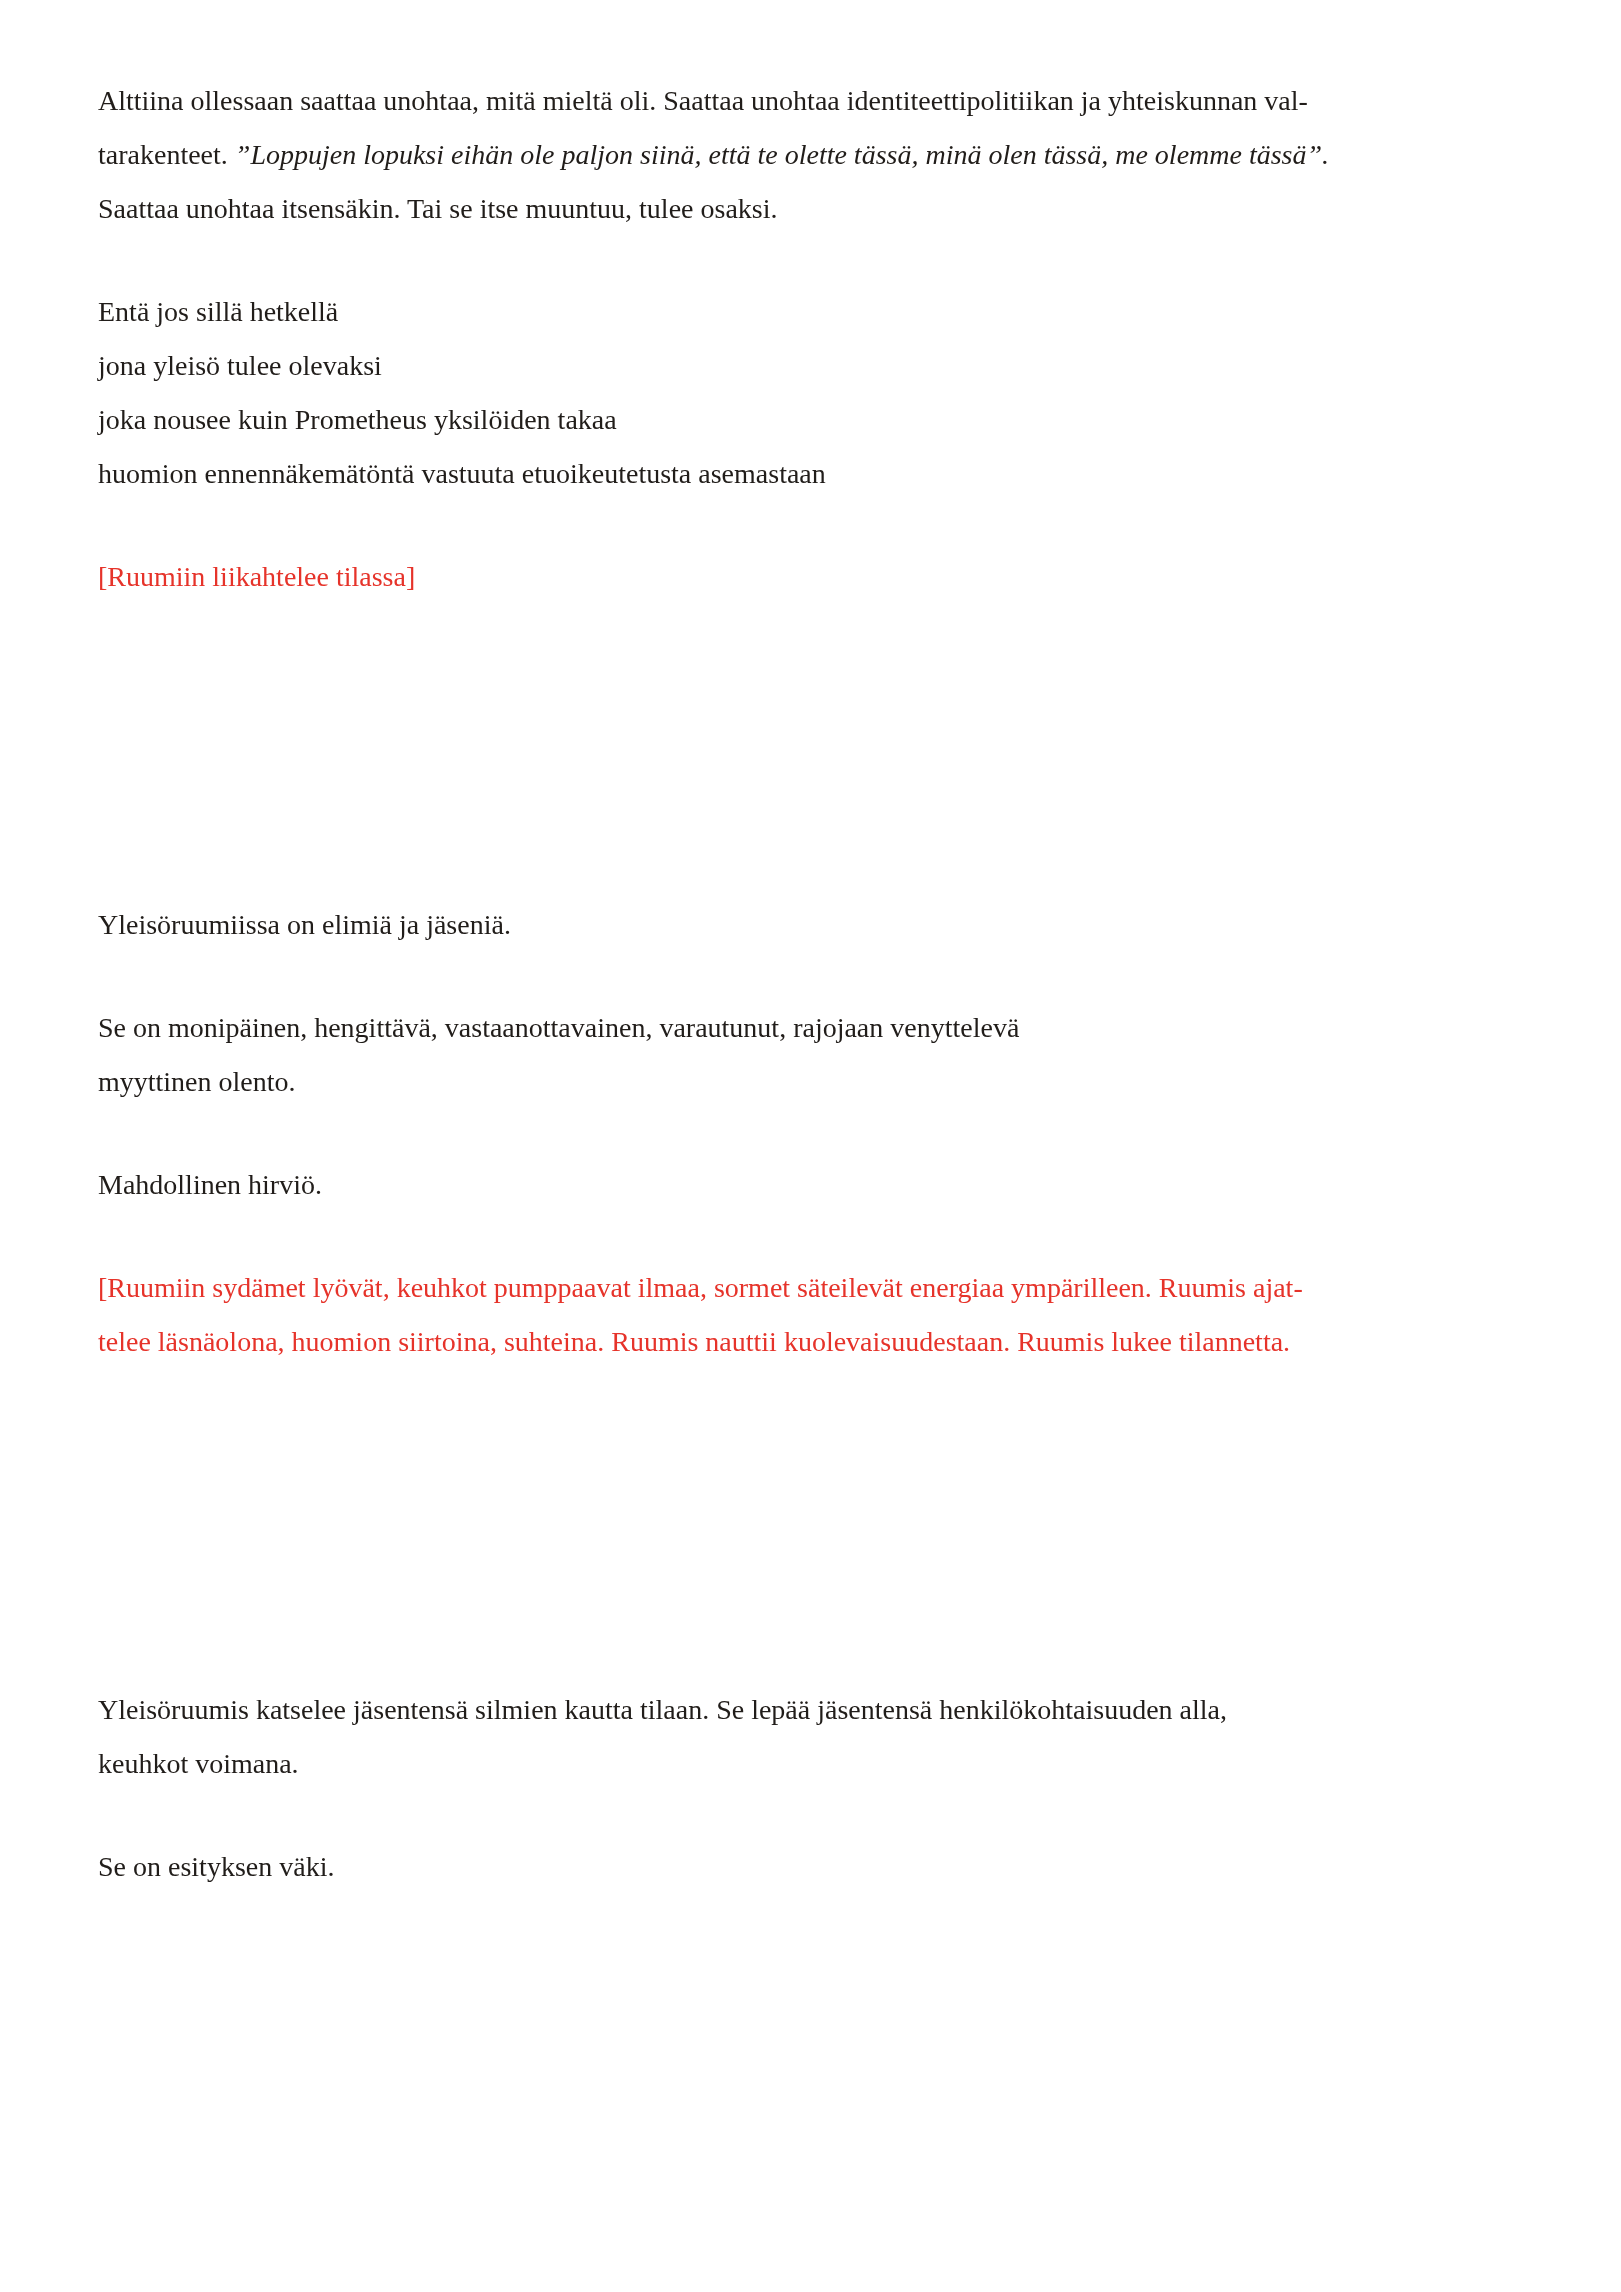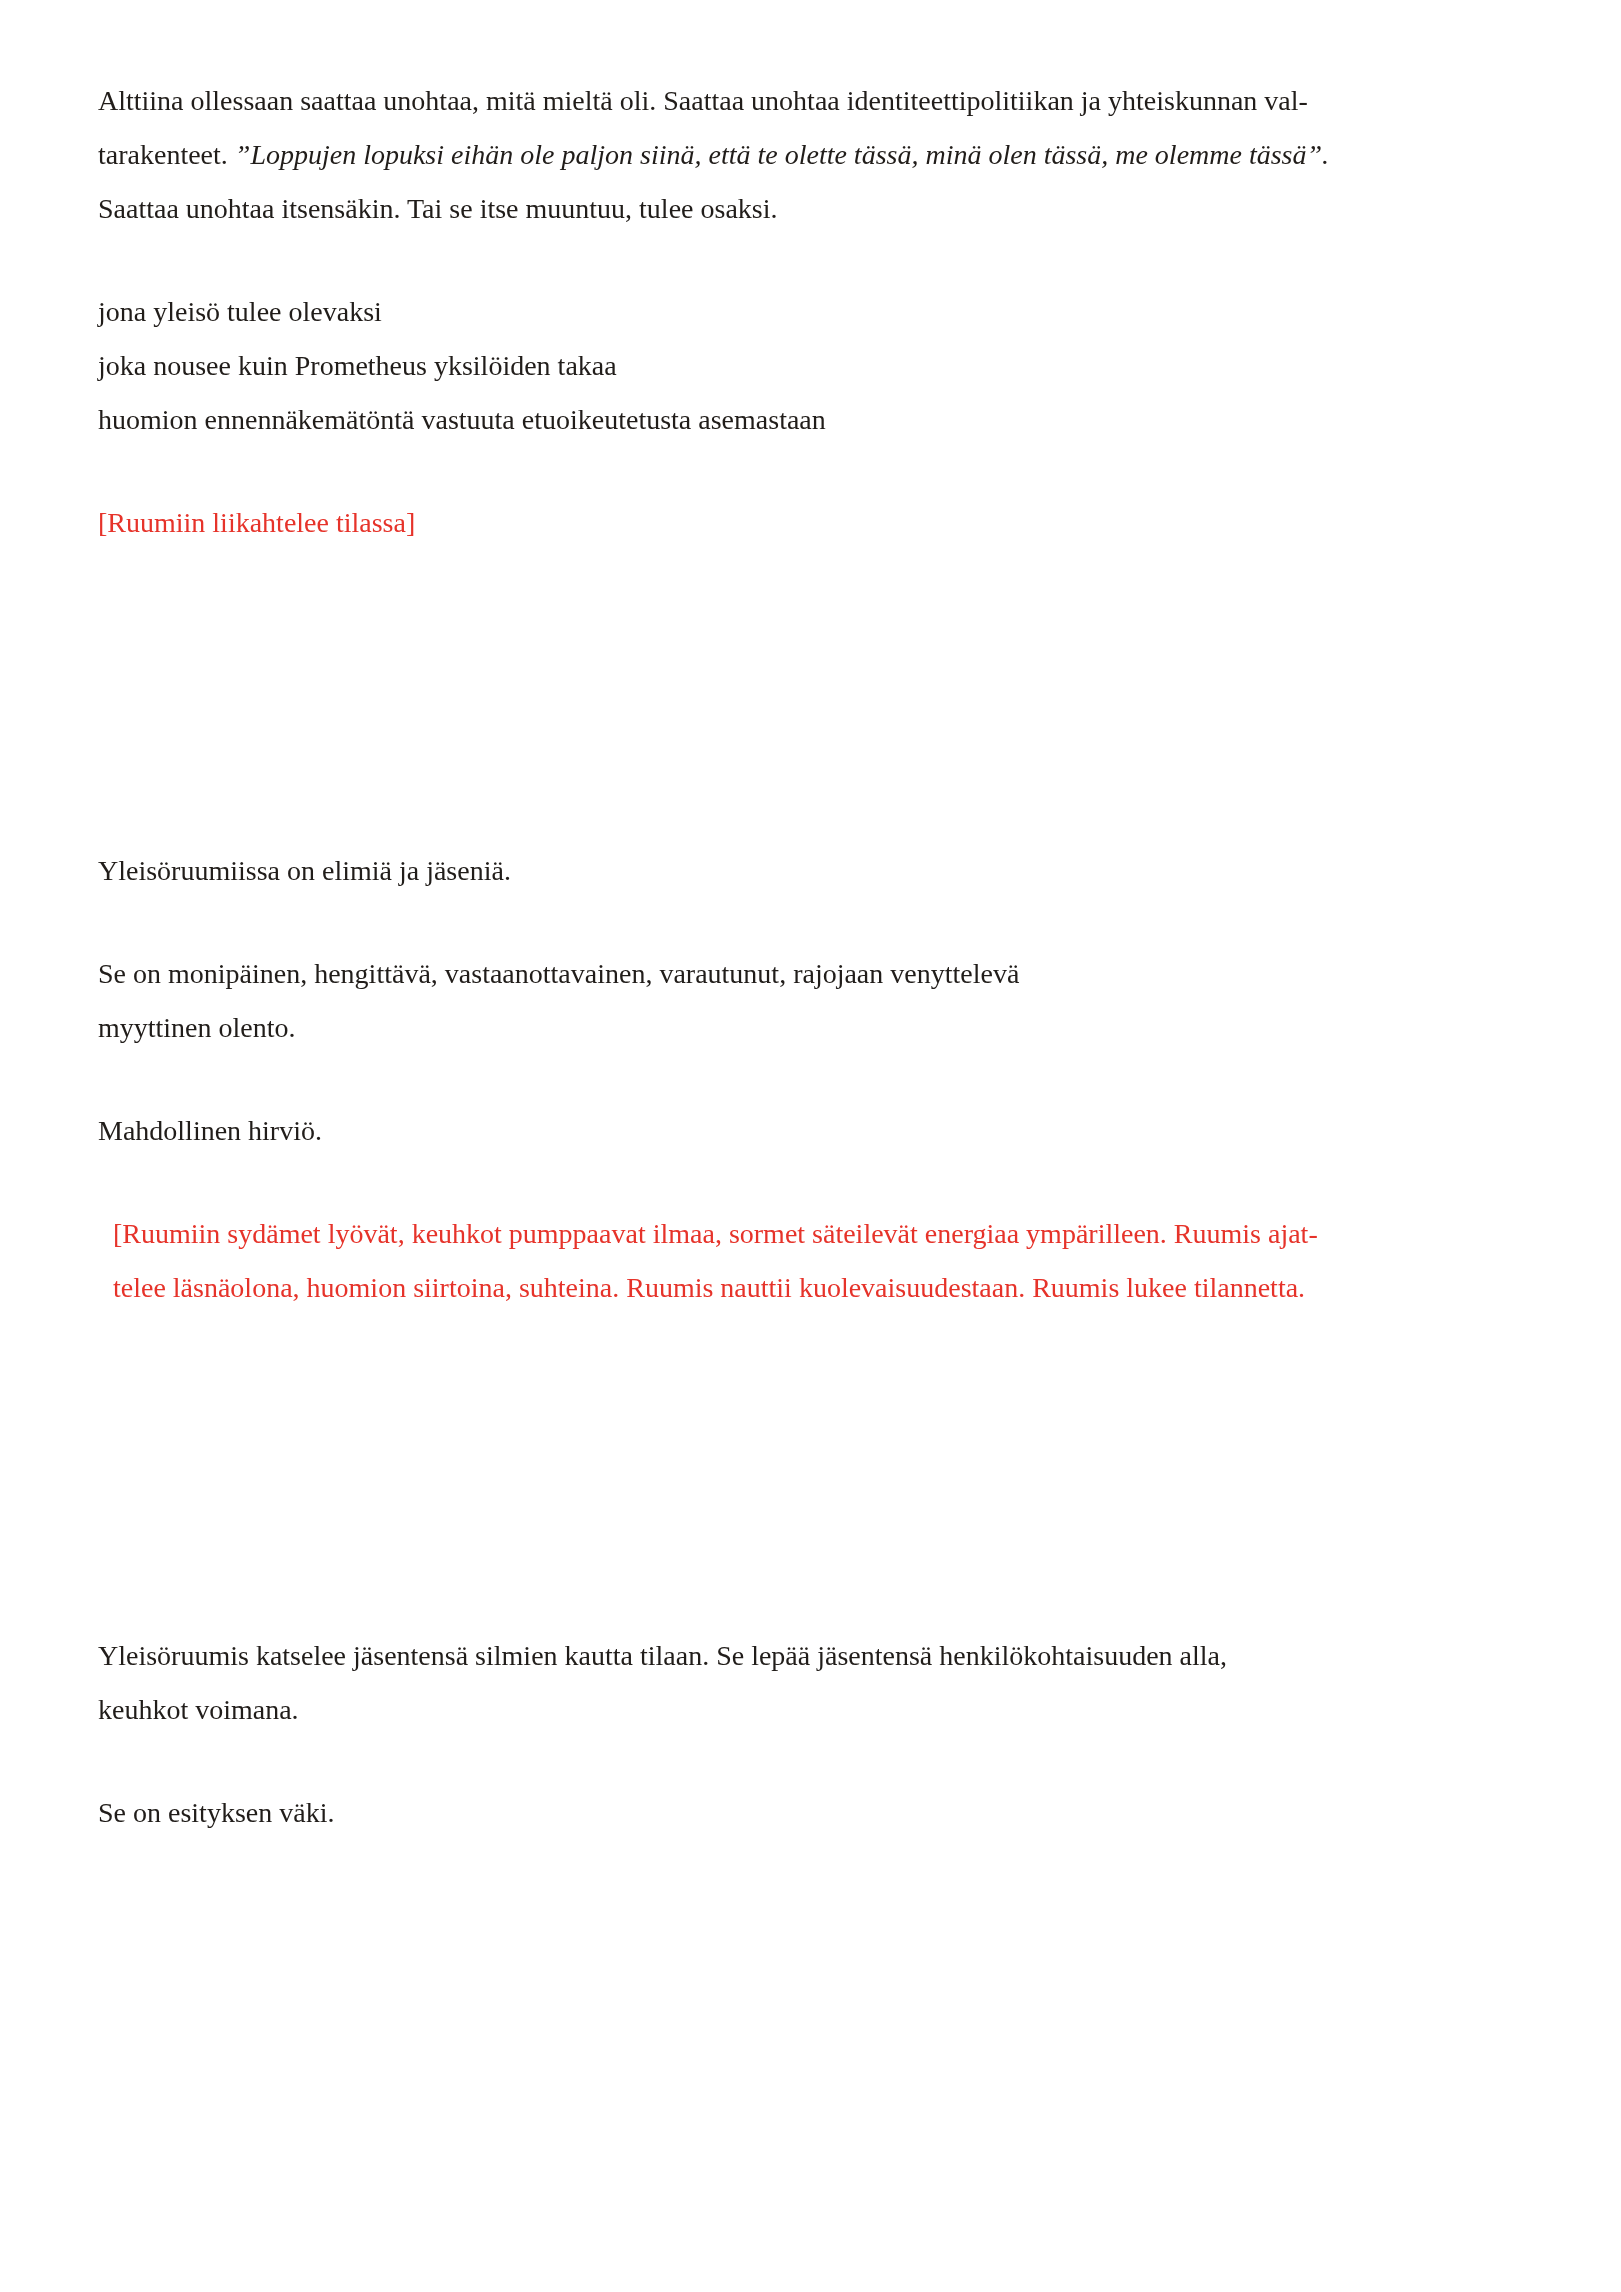--- a/index.html
+++ b/index.html
@@ -30,21 +30,20 @@
     margin: 0 0 49px 0;
   }
   .para.red {
     color: var(--red);
   }
   .para.gap-after-lg {
     margin-bottom: 294px;
   }
   .para.gap-after-xl {
     margin-bottom: 314px;
-    margin-left: 15px;
   }
   .line {
     display: block;
     white-space: nowrap;
   }
   em {
     font-style: italic;
   }
 </style>
 </head>
@@ -52,20 +51,21 @@
 
 <div class="page">
 
   <p class="para">
     <span class="line">Alttiina ollessaan saattaa unohtaa, mitä mieltä oli. Saattaa unohtaa identiteettipolitiikan ja yhteiskunnan val-</span>
     <span class="line"><span>tarakenteet. </span><em>”Loppujen lopuksi eihän ole paljon siinä, että te olette tässä, minä olen tässä, me olemme tässä”.</em></span>
     <span class="line">Saattaa unohtaa itsensäkin. Tai se itse muuntuu, tulee osaksi.</span>
   </p>
 
   <p class="para">
+    <span class="line">Entä jos sillä hetkellä</span>
     <span class="line">jona yleisö tulee olevaksi</span>
     <span class="line">joka nousee kuin Prometheus yksilöiden takaa</span>
     <span class="line">huomion ennennäkemätöntä vastuuta etuoikeutetusta asemastaan</span>
   </p>
 
   <p class="para red gap-after-lg">
     <span class="line">[Ruumiin liikahtelee tilassa]</span>
   </p>
 
   <p class="para">

